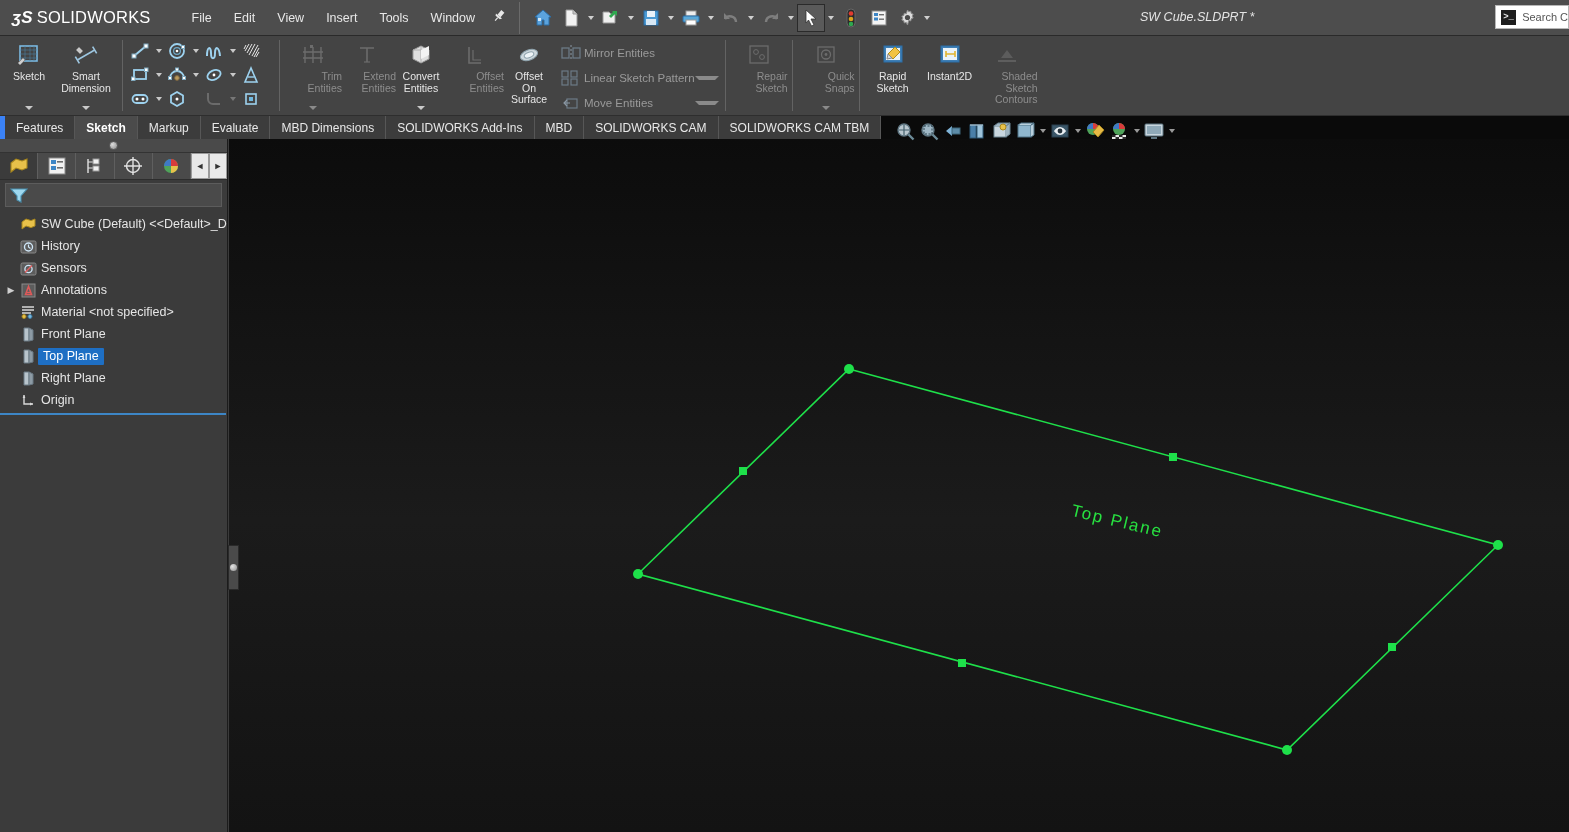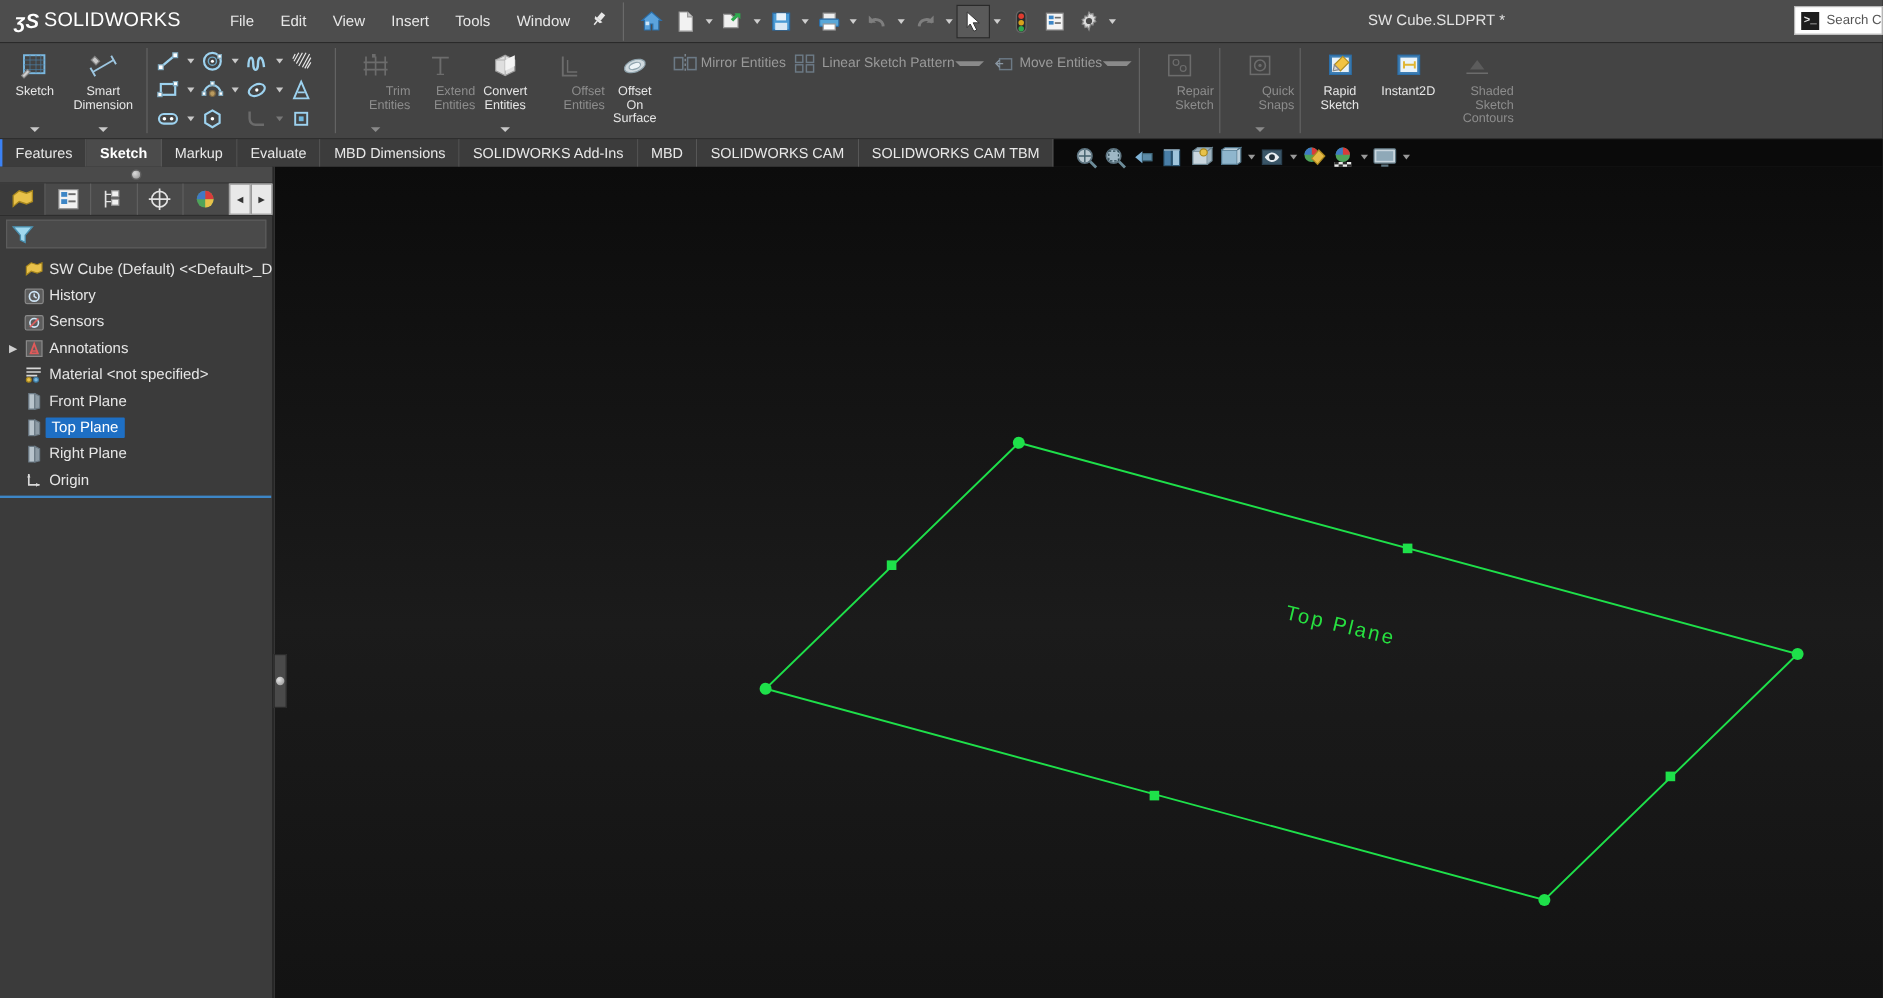--- a/index.html
+++ b/index.html
@@ -49,21 +49,21 @@
   .caret {
     width: 12px; height: 28px; display: flex; align-items: center;
     justify-content: center; cursor: default;
   }
   .caret::after {
     content: ""; border-left: 3.5px solid transparent;
     border-right: 3.5px solid transparent; border-top: 4px solid #cfcfcf;
   }
   .doc-title {
     position: absolute; left: 1140px; top: 10px;
-    color: #e3e3e3; font-size: 12.5px; white-space: nowrap;
+    color: #e3e3e3; font-size: 12.5px; white-space: nowrap; font-style: italic;
   }
   .searchbox {
     position: absolute; right: 0px; top: 5px; width: 74px; height: 24px;
     background: #fff; display: flex; align-items: center; gap: 6px;
     padding-left: 5px; border: 1px solid #b7b7b7;
   }
   .search-ico {
     width: 16px; height: 15px; background: #1d1d1d; color: #e9e9e9;
     font-size: 9px; display: flex; align-items: center;
     justify-content: center; font-family: "Liberation Mono", monospace;
@@ -113,21 +113,21 @@
     justify-content: center;
   }
   .tcaret::after {
     content: ""; border-left: 3.5px solid transparent;
     border-right: 3.5px solid transparent; border-top: 4px solid #c9c9c9;
   }
   .tcaret.dis::after { border-top-color: #777; }
 
   
   .textrows {
-    display: flex; flex-direction: row; padding-top: 5px; gap: 2px;
+    display: flex; flex-direction: column; padding-top: 5px; gap: 2px;
   }
   .trow {
     display: flex; align-items: center; height: 23px; cursor: default;
     padding-right: 2px;
   }
   .trow .ico {
     width: 26px; height: 22px; display: flex; align-items: center;
     justify-content: center;
   }
   .trow .lbl { font-size: 11.5px; color: #9a9a9a; white-space: nowrap; }
@@ -140,21 +140,21 @@
   
   .tabs {
     position: absolute; left: 0; top: 116px; width: 1569px; height: 23px;
     background: #2f2f2f; display: flex; align-items: stretch;
   }
   .tab {
     display: flex; align-items: center; padding: 0 11px; font-size: 12px;
     color: #e8e8e8; cursor: default; border-right: 1px solid #575757;
     white-space: nowrap; background: #3c3c3c;
   }
-  .tab:first-child { border-left: 2px solid #3b82f6; }
+  .tab:first-child { border-left: 5px solid #3b82f6; }
   .tab.active { background: #4b4b4b; font-weight: bold; color: #ffffff; }
   .tabs-fill { flex: 1; background: #0a0a0a; }
 
   
   .viewbar {
     position: absolute; left: 893px; top: 119px; height: 24px;
     display: flex; align-items: center; gap: 0;
   }
   .vbtn {
     width: 24px; height: 24px; display: flex; align-items: center;

